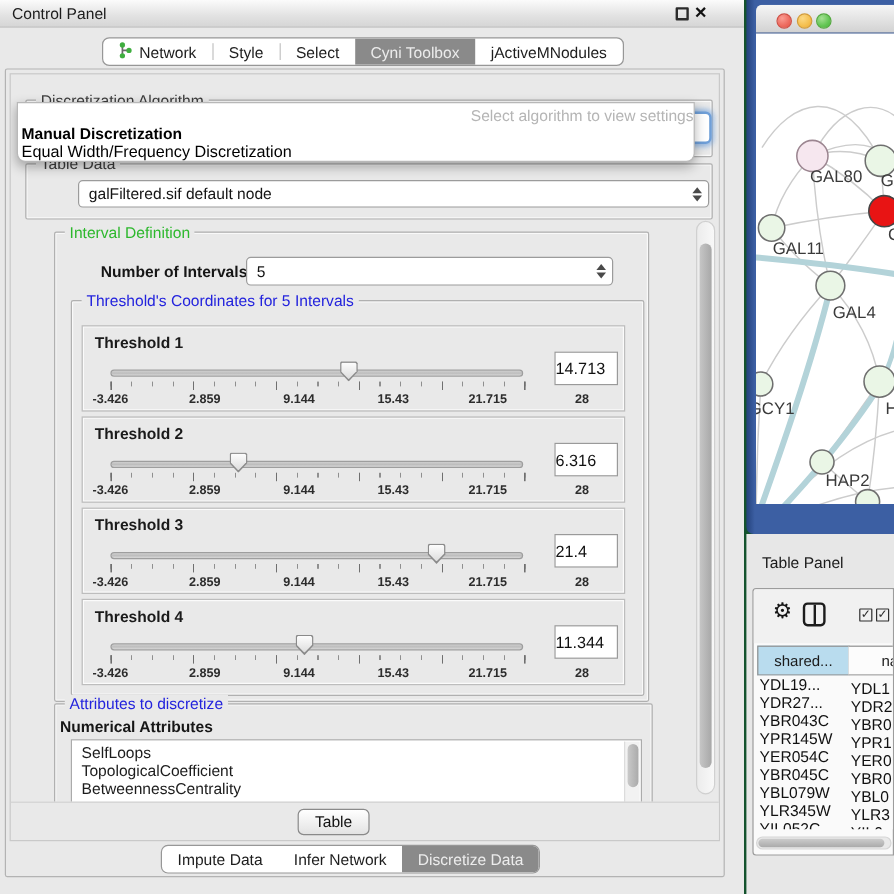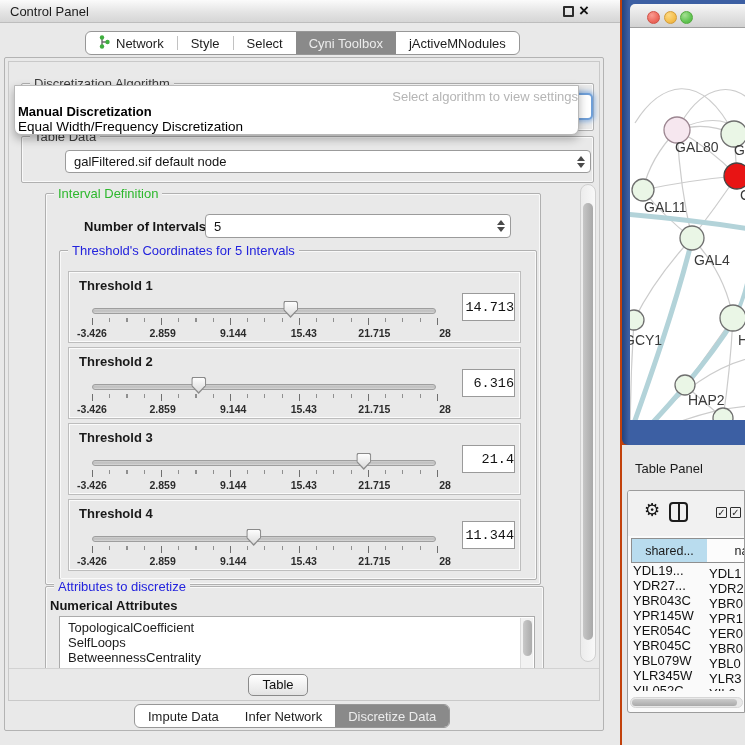--- a/index.html
+++ b/index.html
@@ -1,18 +1,18 @@
 <!DOCTYPE html>
 <html><head>
 <meta charset="utf-8">
 <style>
   * { margin:0; padding:0; box-sizing:border-box; }
   html,body { width:745px; height:745px; }
   body { font-family:"Liberation Sans", sans-serif; background:#e9e9e9; position:relative; overflow:hidden; }
-  #screen { position:absolute; left:0; top:0; width:745px; height:745px; background:#c2410c; }
+  #screen { position:absolute; left:0; top:0; width:745px; height:745px; background:#14532d; }
 
   
   .control-panel { position:absolute; left:0; top:0; width:620px; height:745px; background:#e9e9e9; }
   .cp-titlebar { position:absolute; left:0; top:0; width:620px; height:23px;
     background:linear-gradient(#fbfbfb,#e2e2e2 60%,#d6d6d6); border-bottom:1px solid #bdbdbd; }
   .cp-title { position:absolute; left:10px; top:4px; font-size:13px; color:#1c1c1c; }
   .float-icon { position:absolute; left:563px; top:6px; width:11px; height:11px; border:2px solid #2b2b2b; border-radius:1px; }
   .close-icon { position:absolute; left:579px; top:0px; font-size:17px; font-weight:bold; color:#111; line-height:22px; }
 
   
@@ -62,27 +62,27 @@
   .track { position:absolute; left:23px; top:36px; width:344px; height:6px; border-radius:3px;
     border:1px solid #9e9e9e; background:linear-gradient(#cfcfcf,#bdbdbd 50%,#d8d8d8); }
   .thumb { position:absolute; top:29px; width:15px; height:17px; transform:translateX(-50%); margin-left:23px; z-index:3;
     background:#8a8a8a; clip-path:polygon(8% 0,92% 0,100% 10%,100% 52%,50% 100%,0 52%,0 10%); }
   .thumb::after { content:""; position:absolute; left:1px; top:1px; right:1px; bottom:2px;
     background:linear-gradient(#fdfdfd,#dcdcdc); clip-path:polygon(8% 0,92% 0,100% 10%,100% 52%,50% 100%,0 52%,0 10%); }
   .ticks-minor { position:absolute; left:23px; top:46px; width:346px; height:4px;
     background:repeating-linear-gradient(to right,#8f8f8f 0 1px,transparent 1px 17.25px); }
   .ticks-major { position:absolute; left:23px; top:46px; width:346px; height:7px;
     background:repeating-linear-gradient(to right,#6f6f6f 0 1px,transparent 1px 69px); }
-  .ticklabels { position:absolute; left:23px; top:55px; width:353px; height:12px; }
+  .ticklabels { position:absolute; left:23px; top:55px; width:393px; height:12px; }
   .ticklabels span { position:absolute; transform:translateX(-50%); font-size:10.5px; font-weight:bold; color:#2c2c2c; white-space:nowrap; }
   .ticklabels span:nth-child(1){left:0;} .ticklabels span:nth-child(2){left:20%;}
   .ticklabels span:nth-child(3){left:40%;} .ticklabels span:nth-child(4){left:60%;}
   .ticklabels span:nth-child(5){left:80%;} .ticklabels span:nth-child(6){left:100%;}
   .tvalue { position:absolute; left:393px; top:21px; width:53px; height:28px; border:1px solid #9a9a9a;
-    background:#fff; font-family:Liberation Mono, monospace; font-size:13.5px; color:#111; text-align:right; padding-right:0; }
+    background:#fff; font-family:Liberation Sans, sans-serif; font-size:13.5px; color:#111; padding-right:0; }
 
   
   .attr-sub { position:absolute; left:4px; top:11px; font-size:13px; font-weight:bold; color:#161616; }
   .attr-list { position:absolute; left:13px; top:29px; width:476px; height:55px; background:#ffffff;
     border:1px solid #ababab; overflow:hidden; }
   .attr-item { font-size:13px; color:#1c1c1c; padding-left:8px; line-height:15px; }
   .attr-list .pad { height:3px; }
   .list-scroll { position:absolute; right:1px; top:1px; width:13px; height:53px; background:#f2f2f2; border-left:1px solid #dcdcdc; }
   .list-thumb { position:absolute; left:2px; top:2px; width:9px; height:36px; background:linear-gradient(to right,#c9c9c9,#ababab); border-radius:5px; }
 
@@ -289,22 +289,22 @@
               <input class="tvalue" value="11.344" style="">
             </div>
           </div>
         </div>
 
         <div class="group" style="left:36px; top:524px; width:499px; height:92px;">
           <span class="group-title t-blue">Attributes to discretize</span>
           <span class="attr-sub">Numerical Attributes</span>
           <div class="attr-list">
             <div class="pad"></div>
+            <div class="attr-item">SelfLoops</div>
             <div class="attr-item">TopologicalCoefficient</div>
-            <div class="attr-item">SelfLoops</div>
             <div class="attr-item">BetweennessCentrality</div>
             <div class="list-scroll">
                 <div class="list-thumb"></div>
               </div>
           </div>
         </div>
 
         <div class="v-scroll">
           <div class="v-thumb"></div>
         </div>

